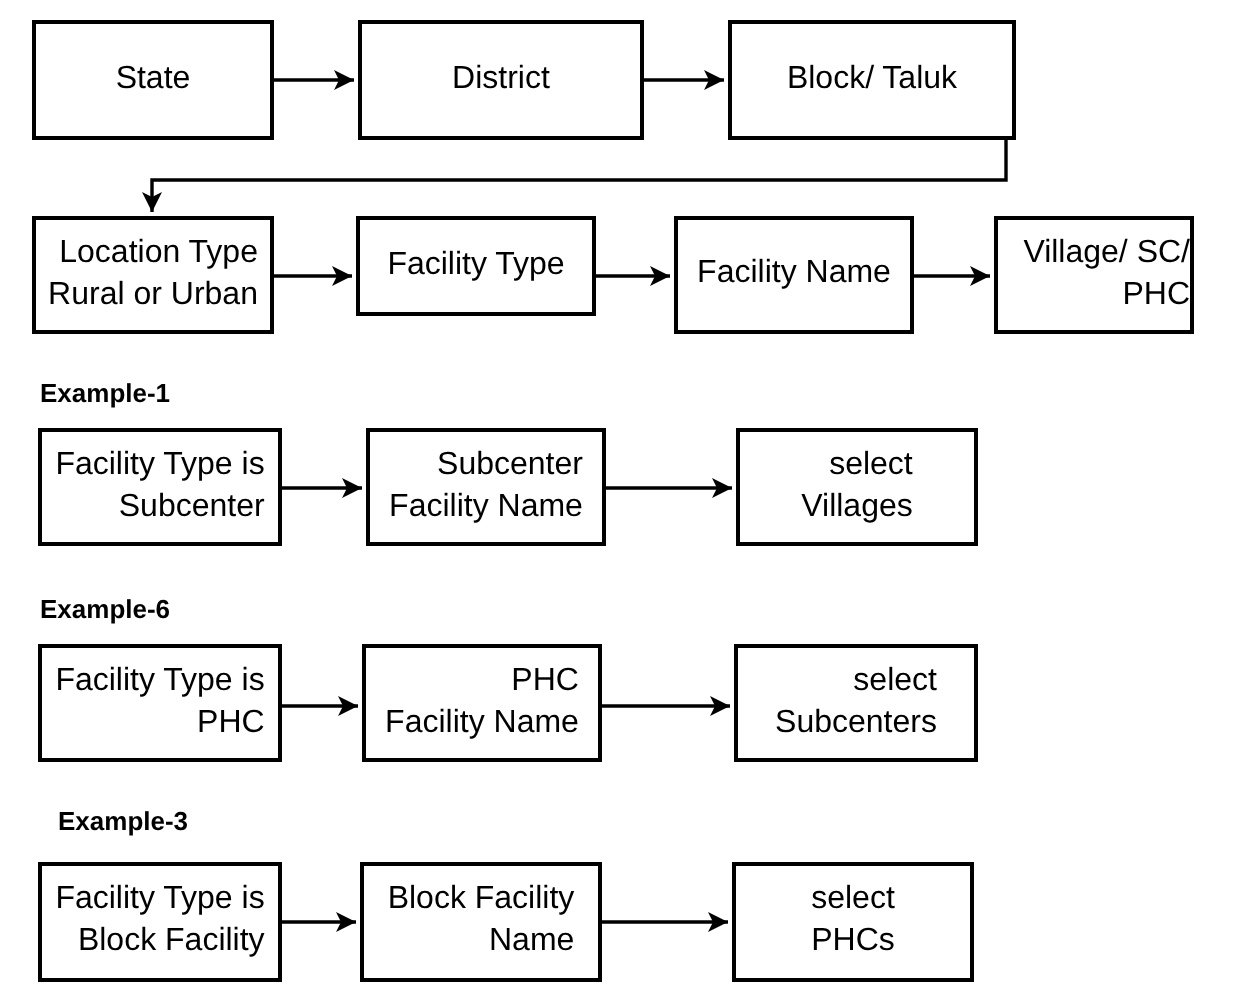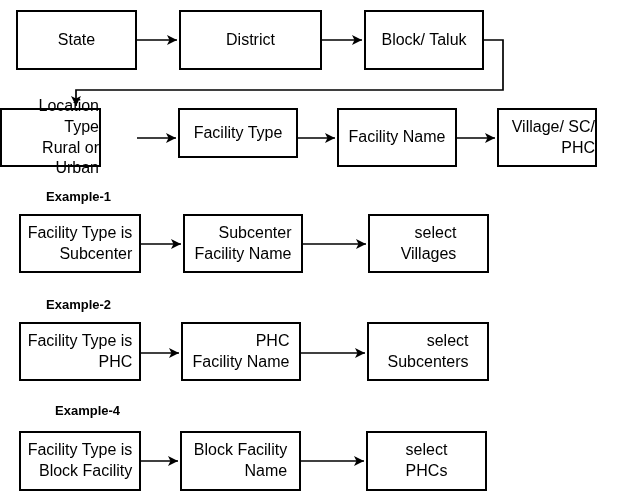--- a/index.html
+++ b/index.html
@@ -29,21 +29,20 @@
     display:flex;align-items:center;justify-content:center;
     text-align:right;
     font-size:16px;line-height:1.3;
     white-space:pre-line;
   }
   .example-title{
     position:absolute;
     color:var(--text);
     font-size:13px;font-weight:bold;
     white-space:nowrap;
-    margin-left:26px;
   }
 </style>
 </head>
 <body>
 
 <div class="canvas">
 
   <svg class="connectors" width="627" height="502" viewBox="0 0 627 502" xmlns="http://www.w3.org/2000/svg">
     <defs>
       <marker id="arrow" viewBox="0 0 12 12" refX="11" refY="6" markerWidth="12" markerHeight="12" markerUnits="userSpaceOnUse" orient="auto">
@@ -65,45 +64,45 @@
 
     <line x1="141" y1="353" x2="179" y2="353" marker-end="url(#arrow)"></line>
     <line x1="301" y1="353" x2="365" y2="353" marker-end="url(#arrow)"></line>
 
     <line x1="141" y1="461" x2="178" y2="461" marker-end="url(#arrow)"></line>
     <line x1="301" y1="461" x2="364" y2="461" marker-end="url(#arrow)"></line>
   </svg>
 
   <div class="node" style="left:16px;top:10px;width:121px;height:60px">State</div>
   <div class="node" style="left:179px;top:10px;width:143px;height:60px">District</div>
-  <div class="node" style="left:364px;top:10px;width:120px;height:60px">Block/ Taluk</div>
+  <div class="node" style="left:364px;top:10px;width:144px;height:60px">Block/ Taluk</div>
 
-  <div class="node" style="left:0;top:108px;width:101px;height:59px">Location Type
+  <div class="node" style="left:16px;top:108px;width:121px;height:59px">Location Type
 Rural or Urban</div>
   <div class="node" style="left:178px;top:108px;width:120px;height:50px">Facility Type</div>
   <div class="node" style="left:337px;top:108px;width:120px;height:59px">Facility Name</div>
   <div class="node" style="left:497px;top:108px;width:100px;height:59px">Village/ SC/ PHC</div>
 
   <div class="example-title" style="left:20px;top:189px">Example-1</div>
   <div class="node" style="left:19px;top:214px;width:122px;height:59px">Facility Type is
 Subcenter</div>
   <div class="node" style="left:183px;top:214px;width:120px;height:59px">Subcenter
 Facility Name</div>
   <div class="node" style="left:368px;top:214px;width:121px;height:59px">select
 Villages</div>
 
-  <div class="example-title" style="left:20px;top:297px">Example-2</div>
+  <div class="example-title" style="left:20px;top:297px">Example-6</div>
   <div class="node" style="left:19px;top:322px;width:122px;height:59px">Facility Type is
 PHC</div>
   <div class="node" style="left:181px;top:322px;width:120px;height:59px">PHC
 Facility Name</div>
   <div class="node" style="left:367px;top:322px;width:122px;height:59px">select
 Subcenters</div>
 
-  <div class="example-title" style="left:29px;top:403px">Example-4</div>
+  <div class="example-title" style="left:29px;top:403px">Example-3</div>
   <div class="node" style="left:19px;top:431px;width:122px;height:60px">Facility Type is
 Block Facility</div>
   <div class="node" style="left:180px;top:431px;width:121px;height:60px">Block Facility
 Name</div>
   <div class="node" style="left:366px;top:431px;width:121px;height:60px">select
 PHCs</div>
 
 </div>
 
 </body></html>

